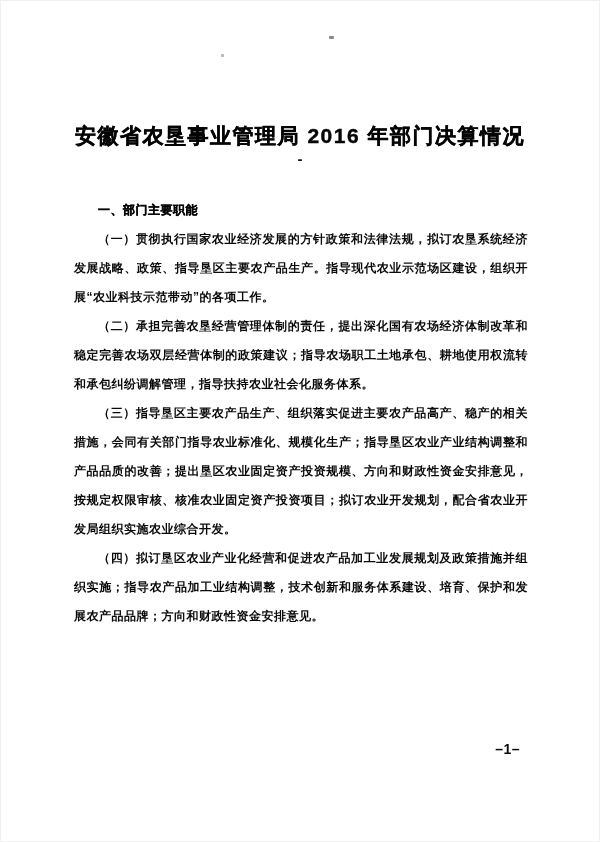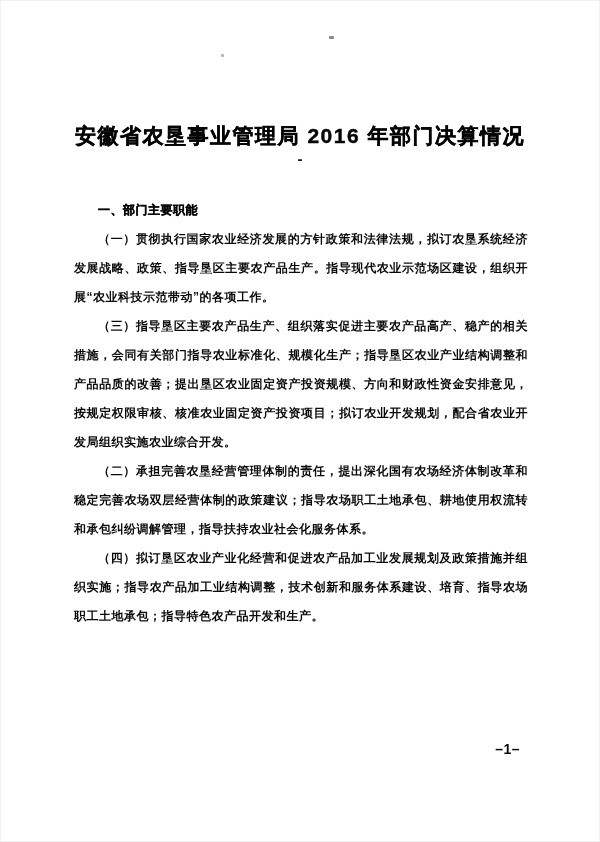--- a/index.html
+++ b/index.html
@@ -85,20 +85,20 @@
   <span class="speck speck-2"></span>
 
   <div class="title-block">
     <div class="doc-title">安徽省农垦事业管理局 2016 年部门决算情况</div>
     <div class="title-mark">-</div>
   </div>
 
   <div class="content">
     <div class="section-heading">一、部门主要职能</div>
     <p class="para">（一）贯彻执行国家农业经济发展的方针政策和法律法规，拟订农垦系统经济发展战略、政策、指导垦区主要农产品生产。指导现代农业示范场区建设，组织开展“农业科技示范带动”的各项工作。</p>
+    <p class="para">（二）承担完善农垦经营管理体制的责任，提出深化国有农场经济体制改革和稳定完善农场双层经营体制的政策建议；指导农场职工土地承包、耕地使用权流转和承包纠纷调解管理，指导扶持农业社会化服务体系。</p>
     <p class="para">（三）指导垦区主要农产品生产、组织落实促进主要农产品高产、稳产的相关措施，会同有关部门指导农业标准化、规模化生产；指导垦区农业产业结构调整和产品品质的改善；提出垦区农业固定资产投资规模、方向和财政性资金安排意见，按规定权限审核、核准农业固定资产投资项目；拟订农业开发规划，配合省农业开发局组织实施农业综合开发。</p>
-    <p class="para">（二）承担完善农垦经营管理体制的责任，提出深化国有农场经济体制改革和稳定完善农场双层经营体制的政策建议；指导农场职工土地承包、耕地使用权流转和承包纠纷调解管理，指导扶持农业社会化服务体系。</p>
-    <p class="para">（四）拟订垦区农业产业化经营和促进农产品加工业发展规划及政策措施并组织实施；指导农产品加工业结构调整，技术创新和服务体系建设、培育、指导农场职工土地承包；指导特色农产品开发和生产。</p>
+    <p class="para">（四）拟订垦区农业产业化经营和促进农产品加工业发展规划及政策措施并组织实施；指导农产品加工业结构调整，技术创新和服务体系建设、培育、保护和发展农产品品牌；方向和财政性资金安排意见。</p>
   </div>
 
   <div class="page-number">–1–</div>
 
 </div>
 
 </body></html>

